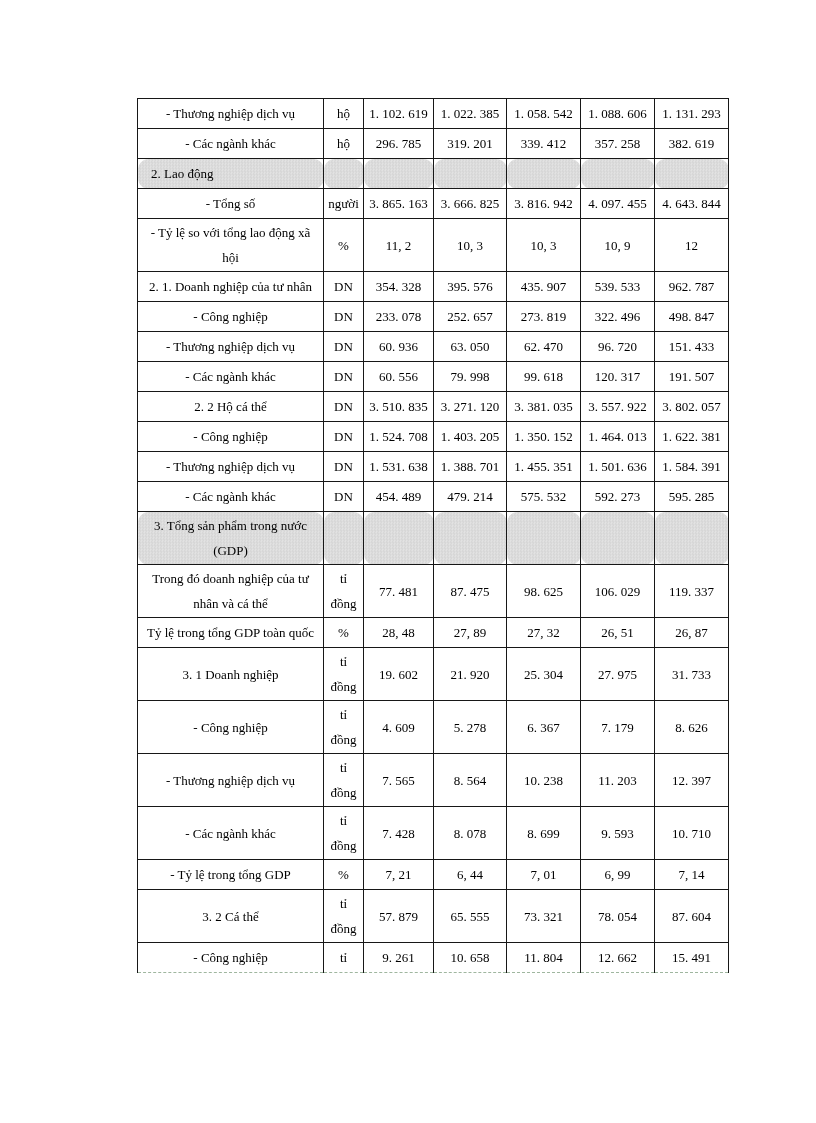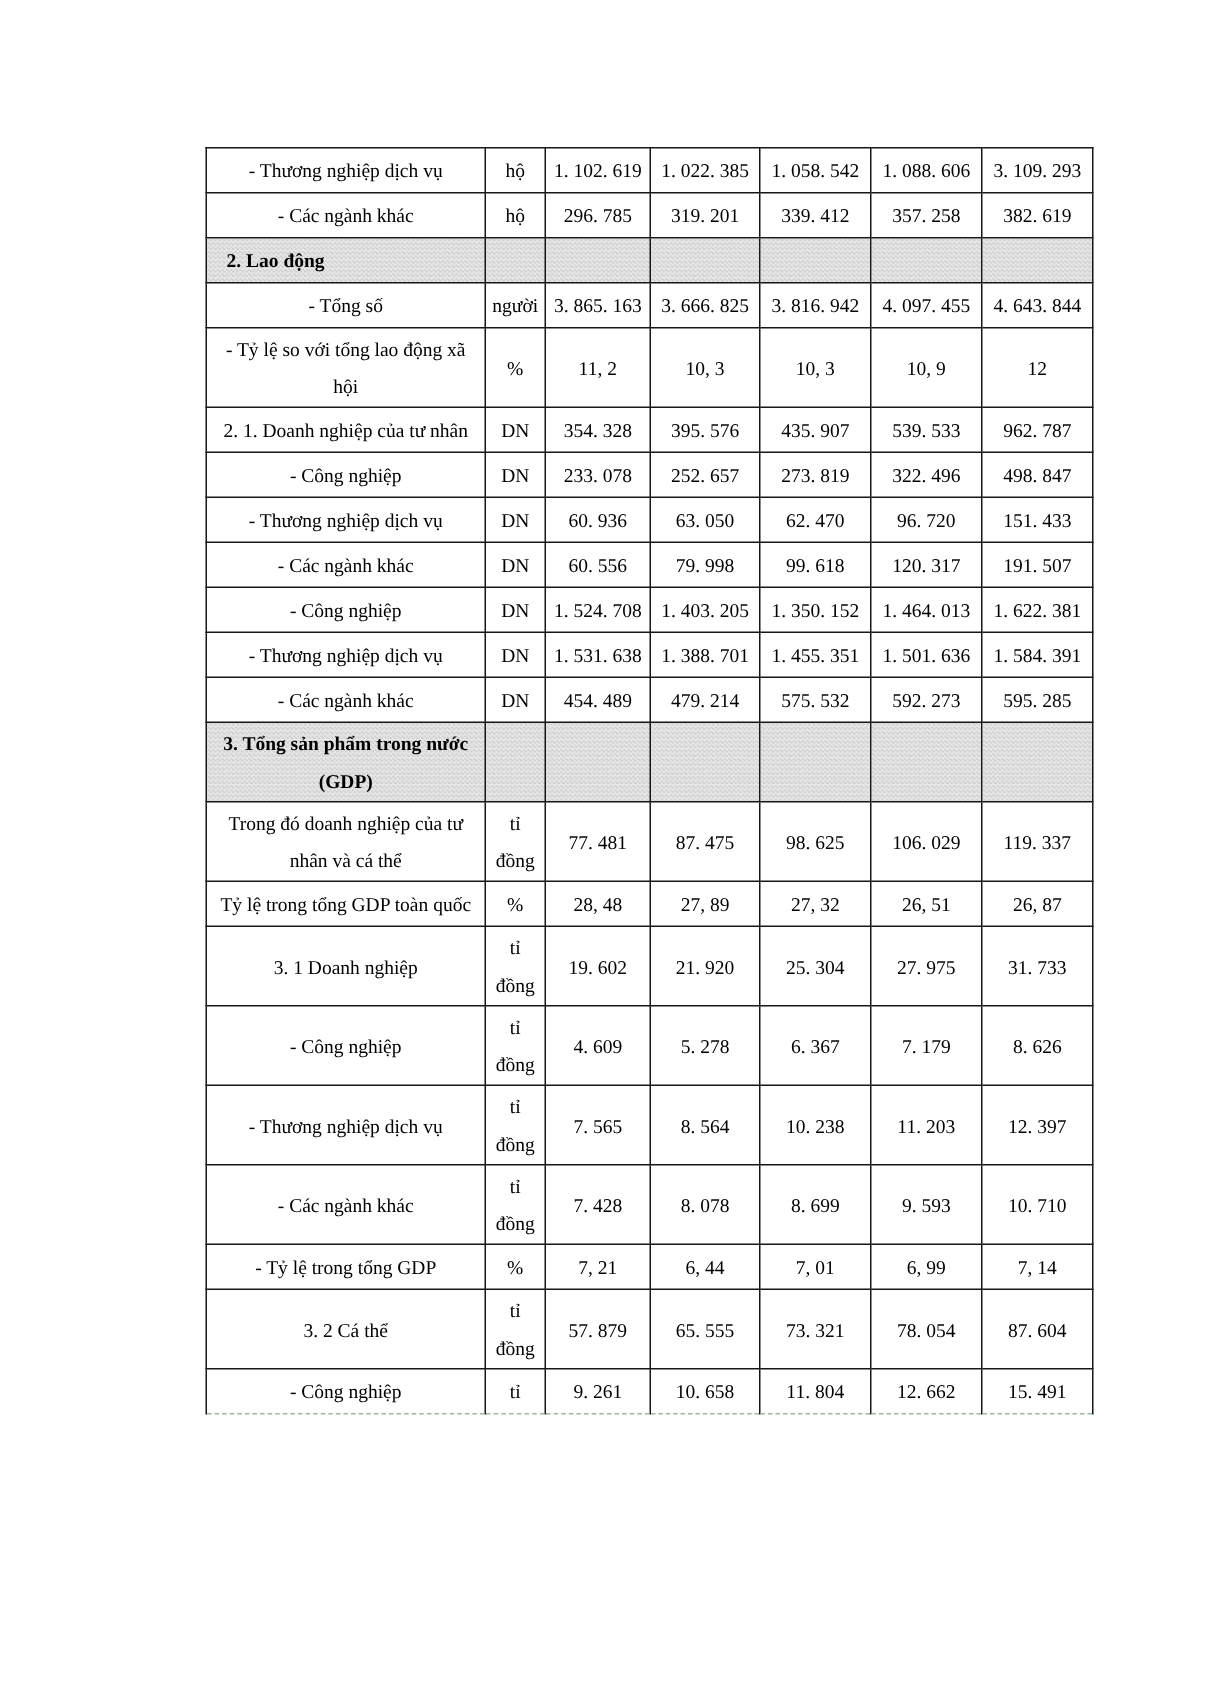--- a/index.html
+++ b/index.html
@@ -32,24 +32,25 @@
     vertical-align: middle;
     padding: 1px 2px;
     height: 27px;
     white-space: pre-line;
     overflow: hidden;
   }
   table.doc-table td.label {
     white-space: pre-line;
   }
   table.doc-table tr.section td {
-    font-weight: bold;
+    font-weight: normal;
     background-color: #dcdcdc;
     background-image: repeating-conic-gradient(#d2d2d2 0% 25%, #e7e7e7 0% 50%);
     background-size: 3px 3px;
+    border-radius: 11px;
   }
   table.doc-table tr.section td.label.left {
     text-align: left;
     padding-left: 13px;
   }
   
   table.doc-table tr:last-child td {
     border-bottom: 1px dashed #9fb69f;
   }
 </style>
@@ -68,21 +69,21 @@
       <col style="width:74px">
     </colgroup>
     <tbody id="table-body">
         <tr>
           <td class="label">- Thương nghiệp dịch vụ</td>
           <td class="unit">hộ</td>
           <td class="value">1. 102. 619</td>
           <td class="value">1. 022. 385</td>
           <td class="value">1. 058. 542</td>
           <td class="value">1. 088. 606</td>
-          <td class="value">3. 109. 293</td>
+          <td class="value">1. 131. 293</td>
         </tr>
         <tr>
           <td class="label">- Các ngành khác</td>
           <td class="unit">hộ</td>
           <td class="value">296. 785</td>
           <td class="value">319. 201</td>
           <td class="value">339. 412</td>
           <td class="value">357. 258</td>
           <td class="value">382. 619</td>
         </tr>
@@ -144,20 +145,29 @@
         <tr>
           <td class="label">- Các ngành khác</td>
           <td class="unit">DN</td>
           <td class="value">60. 556</td>
           <td class="value">79. 998</td>
           <td class="value">99. 618</td>
           <td class="value">120. 317</td>
           <td class="value">191. 507</td>
         </tr>
         <tr>
+          <td class="label">2. 2 Hộ cá thể</td>
+          <td class="unit">DN</td>
+          <td class="value">3. 510. 835</td>
+          <td class="value">3. 271. 120</td>
+          <td class="value">3. 381. 035</td>
+          <td class="value">3. 557. 922</td>
+          <td class="value">3. 802. 057</td>
+        </tr>
+        <tr>
           <td class="label">- Công nghiệp</td>
           <td class="unit">DN</td>
           <td class="value">1. 524. 708</td>
           <td class="value">1. 403. 205</td>
           <td class="value">1. 350. 152</td>
           <td class="value">1. 464. 013</td>
           <td class="value">1. 622. 381</td>
         </tr>
         <tr>
           <td class="label">- Thương nghiệp dịch vụ</td>

